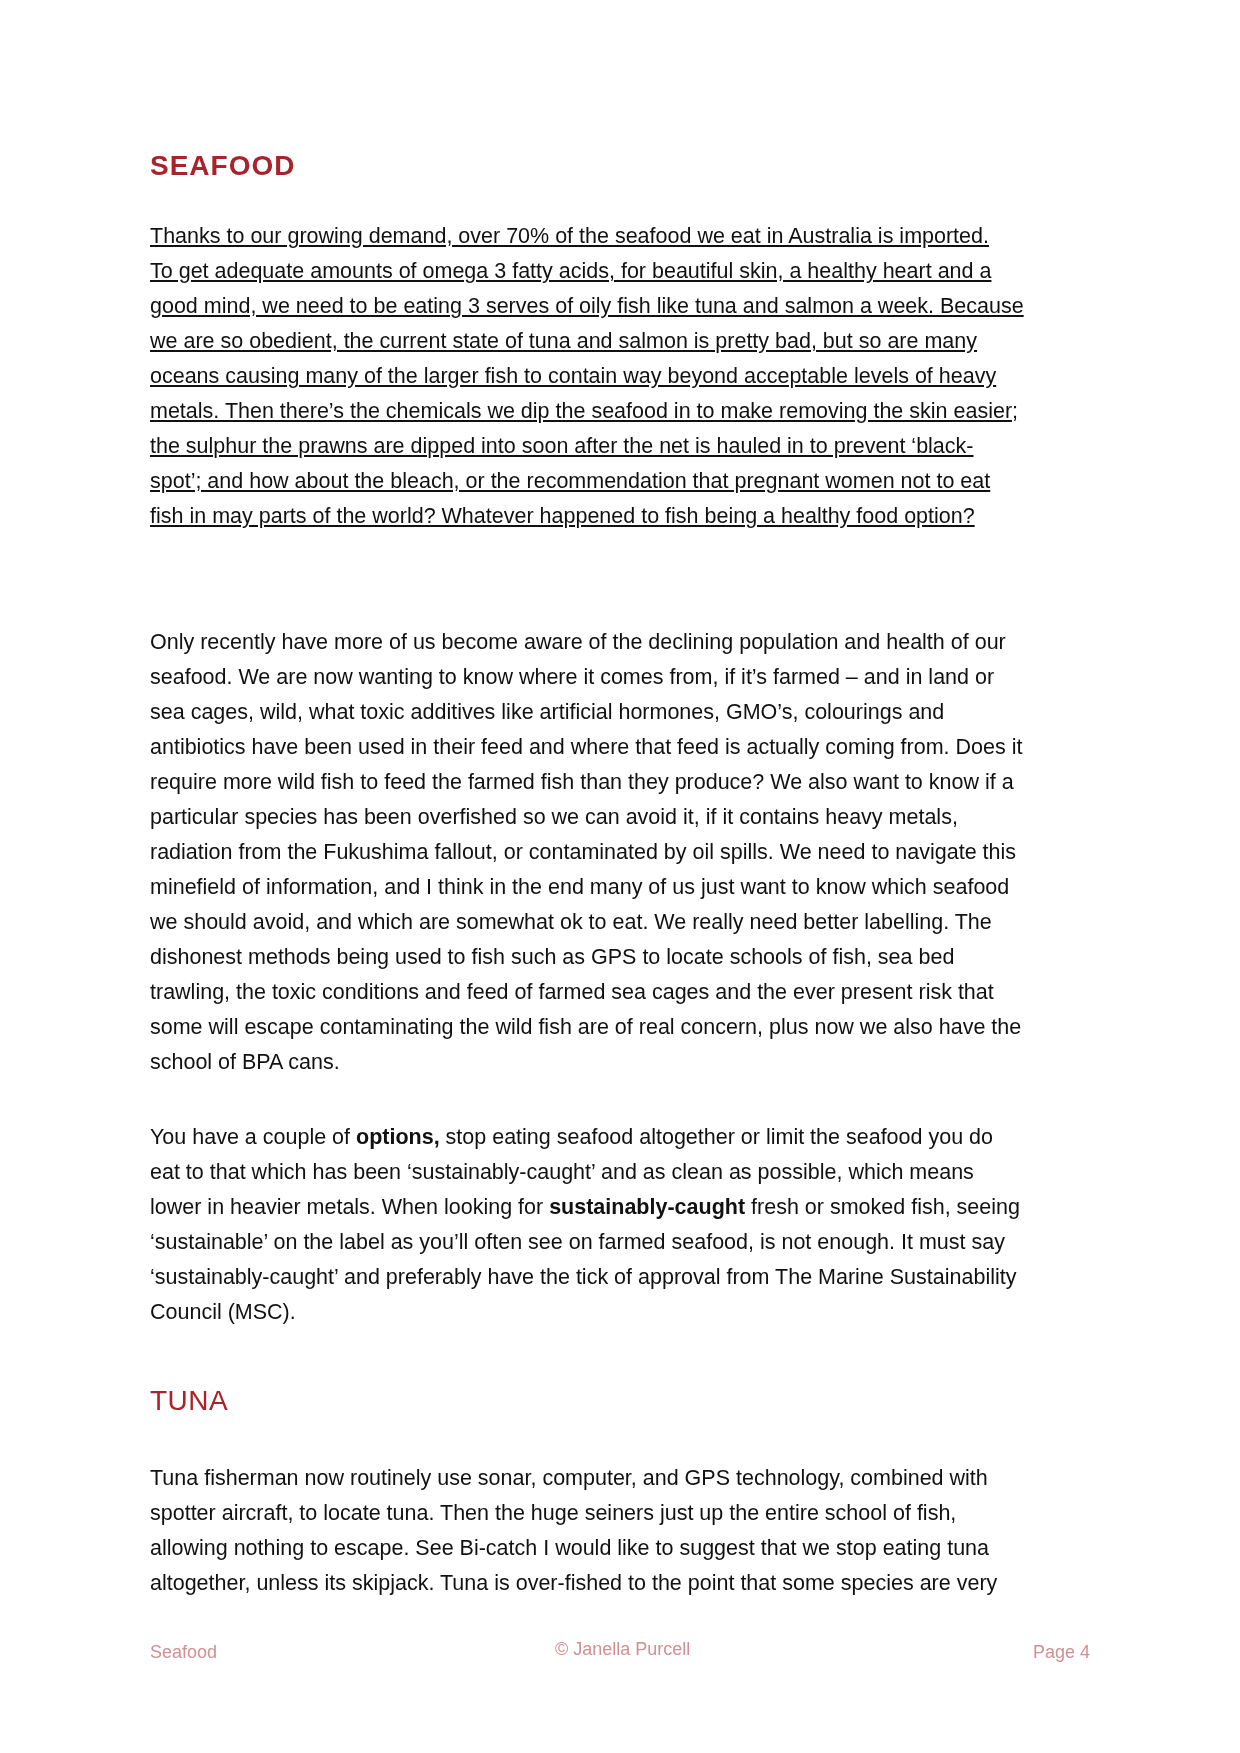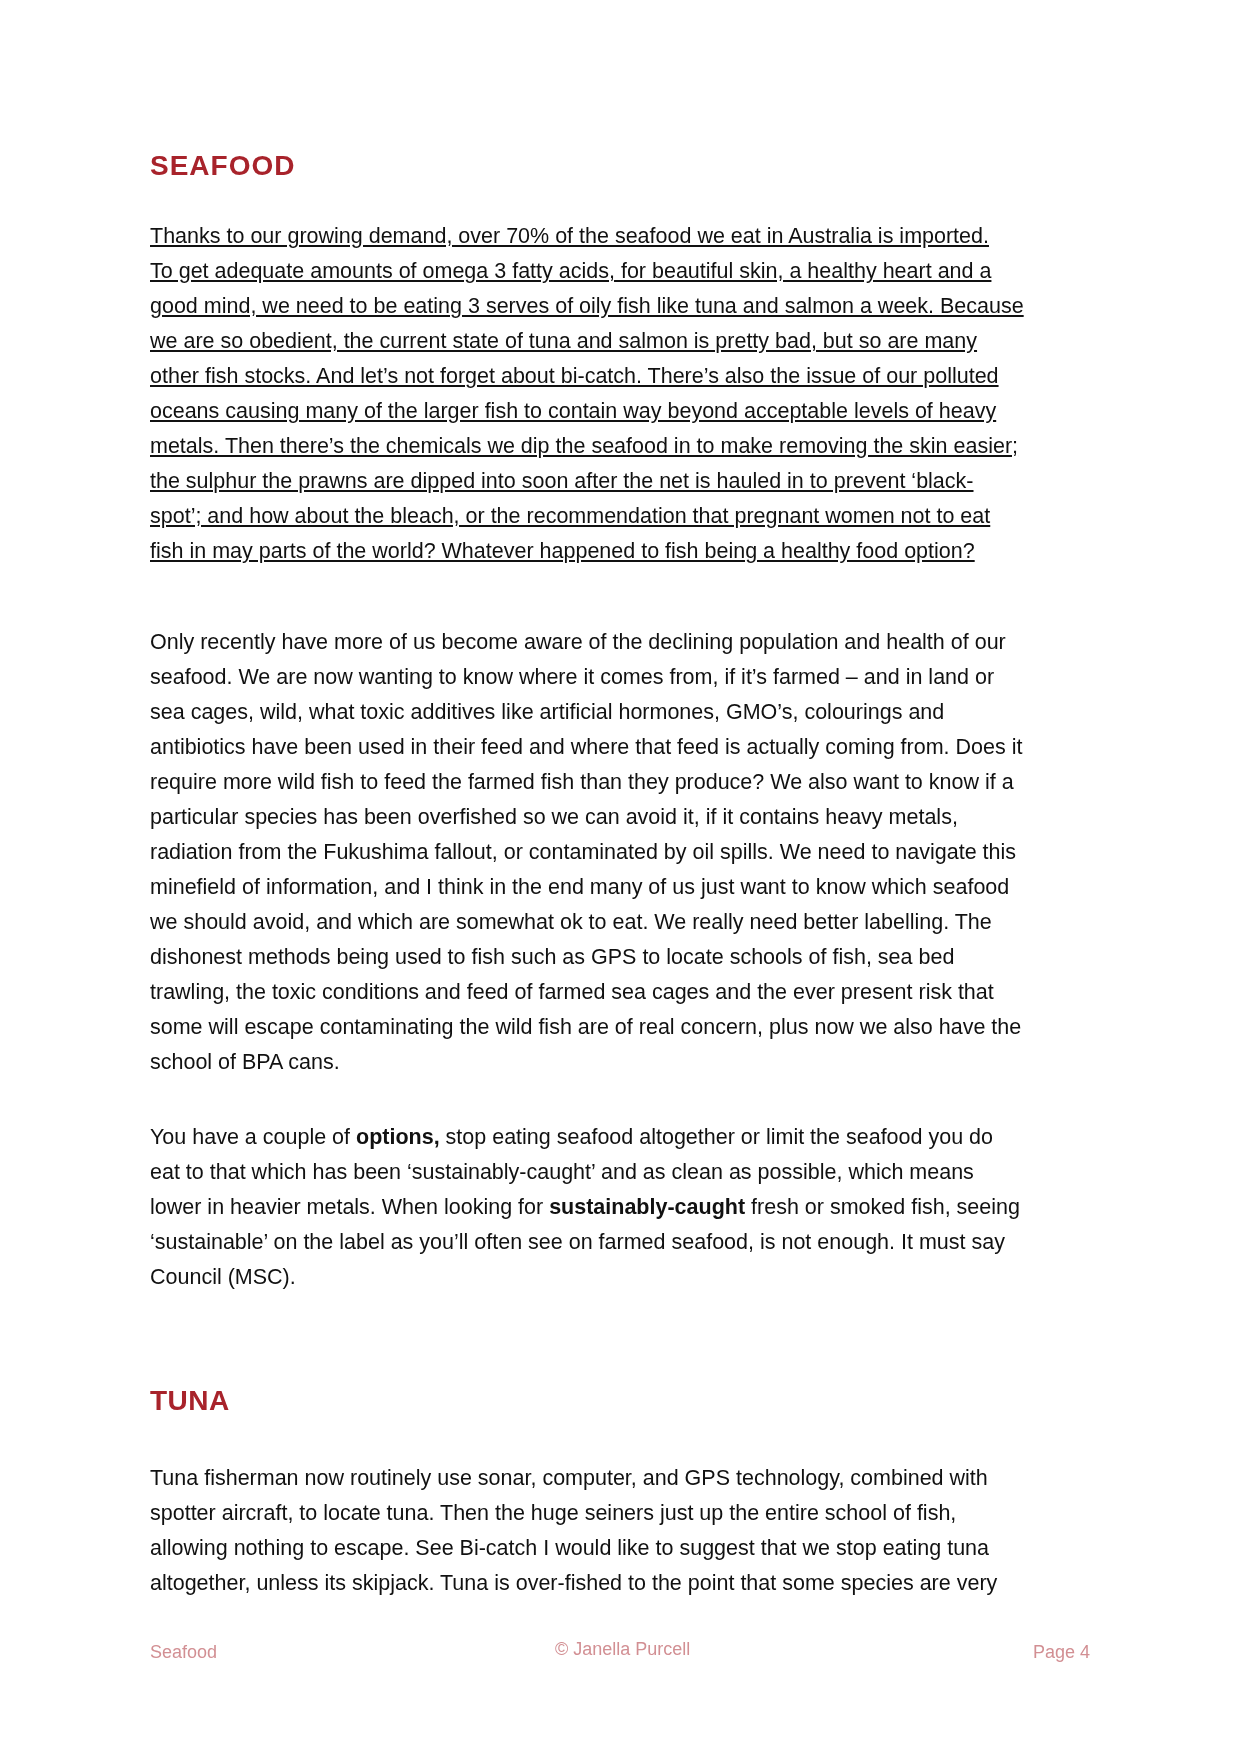--- a/index.html
+++ b/index.html
@@ -30,21 +30,21 @@
       font-weight: bold;
       letter-spacing: 1px;
       color: #a8232b;
     }
     .heading-sub {
       position: absolute;
       left: 0;
       top: 1385px;
       margin: 0;
       font-size: 28px;
-      font-weight: bold;
+      font-weight: normal;
       letter-spacing: 0.5px;
       color: #a8232b;
     }
     .para {
       position: absolute;
       left: 0;
       width: 960px;
       margin: 0;
       font-size: 21.5px;
       line-height: 35px;
@@ -79,21 +79,20 @@
 
 <div class="page">
 
   <h1 class="heading-main">SEAFOOD</h1>
 
   <p class="para" id="p1">
     <span class="line">Thanks to our growing demand, over 70% of the seafood we eat in Australia is imported.</span>
     <span class="line">To get adequate amounts of omega 3 fatty acids, for beautiful skin, a healthy heart and a</span>
     <span class="line">good mind, we need to be eating 3 serves of oily fish like tuna and salmon a week. Because</span>
     <span class="line">we are so obedient, the current state of tuna and salmon is pretty bad, but so are many</span>
-    <span class="line">other fish stocks. And let’s not forget about bi-catch. There’s also the issue of our polluted</span>
     <span class="line">oceans causing many of the larger fish to contain way beyond acceptable levels of heavy</span>
     <span class="line">metals. Then there’s the chemicals we dip the seafood in to make removing the skin easier;</span>
     <span class="line">the sulphur the prawns are dipped into soon after the net is hauled in to prevent ‘black-</span>
     <span class="line">spot’; and how about the bleach, or the recommendation that pregnant women not to eat</span>
     <span class="line">fish in may parts of the world? Whatever happened to fish being a healthy food option?</span>
   </p>
 
   <p class="para" id="p2">
     <span class="line">Only recently have more of us become aware of the declining population and health of our</span>
     <span class="line">seafood. We are now wanting to know where it comes from, if it’s farmed – and in land or</span>
@@ -108,20 +107,21 @@
     <span class="line">trawling, the toxic conditions and feed of farmed sea cages and the ever present risk that</span>
     <span class="line">some will escape contaminating the wild fish are of real concern, plus now we also have the</span>
     <span class="line">school of BPA cans.</span>
   </p>
 
   <p class="para" id="p3">
     <span class="line"><span>You have a couple of </span><b>options,</b><span> stop eating seafood altogether or limit the seafood you do</span></span>
     <span class="line">eat to that which has been ‘sustainably-caught’ and as clean as possible, which means</span>
     <span class="line"><span>lower in heavier metals. When looking for </span><b>sustainably-caught</b><span> fresh or smoked fish, seeing</span></span>
     <span class="line">‘sustainable’ on the label as you’ll often see on farmed seafood, is not enough. It must say</span>
+    <span class="line">‘sustainably-caught’ and preferably have the tick of approval from The Marine Sustainability</span>
     <span class="line">Council (MSC).</span>
   </p>
 
   <h2 class="heading-sub">TUNA</h2>
 
   <p class="para" id="p4">
     <span class="line">Tuna fisherman now routinely use sonar, computer, and GPS technology, combined with</span>
     <span class="line">spotter aircraft, to locate tuna. Then the huge seiners just up the entire school of fish,</span>
     <span class="line">allowing nothing to escape. See Bi-catch I would like to suggest that we stop eating tuna</span>
     <span class="line">altogether, unless its skipjack. Tuna is over-fished to the point that some species are very</span>

